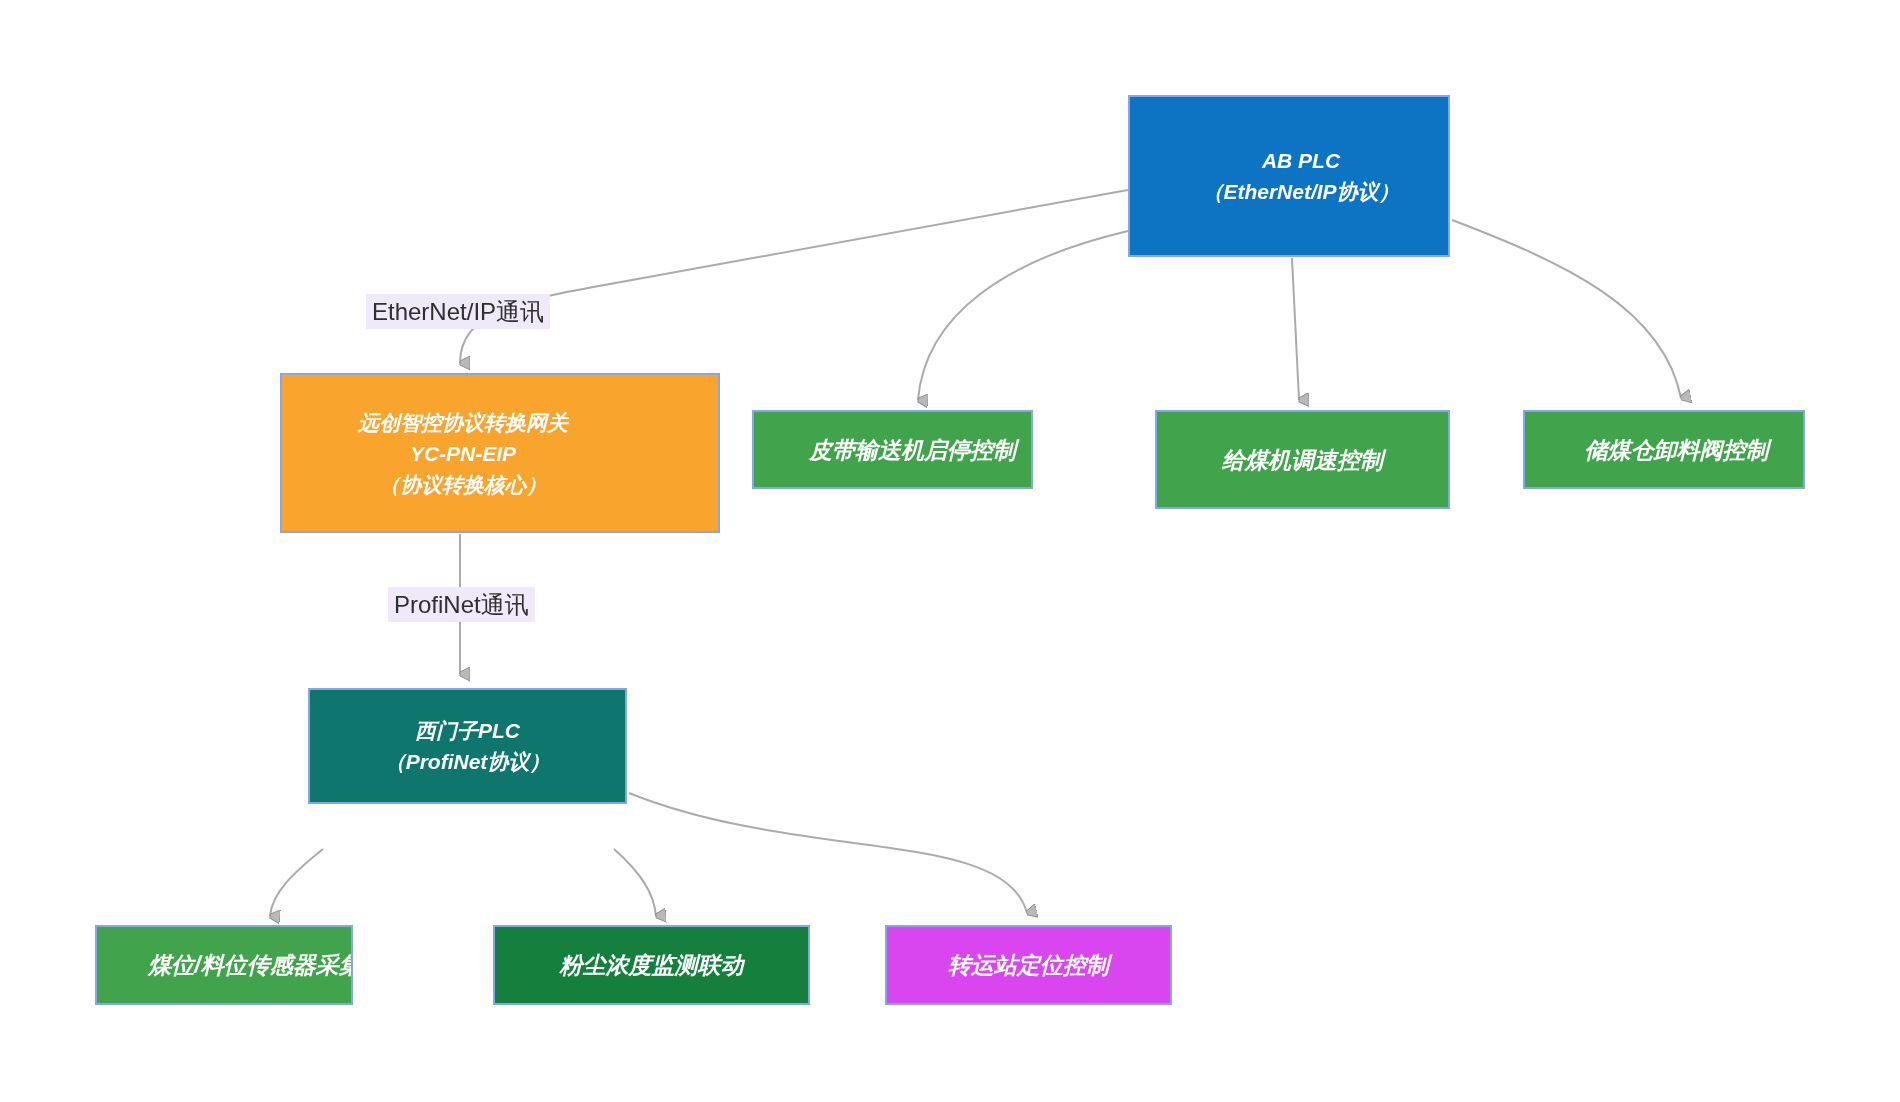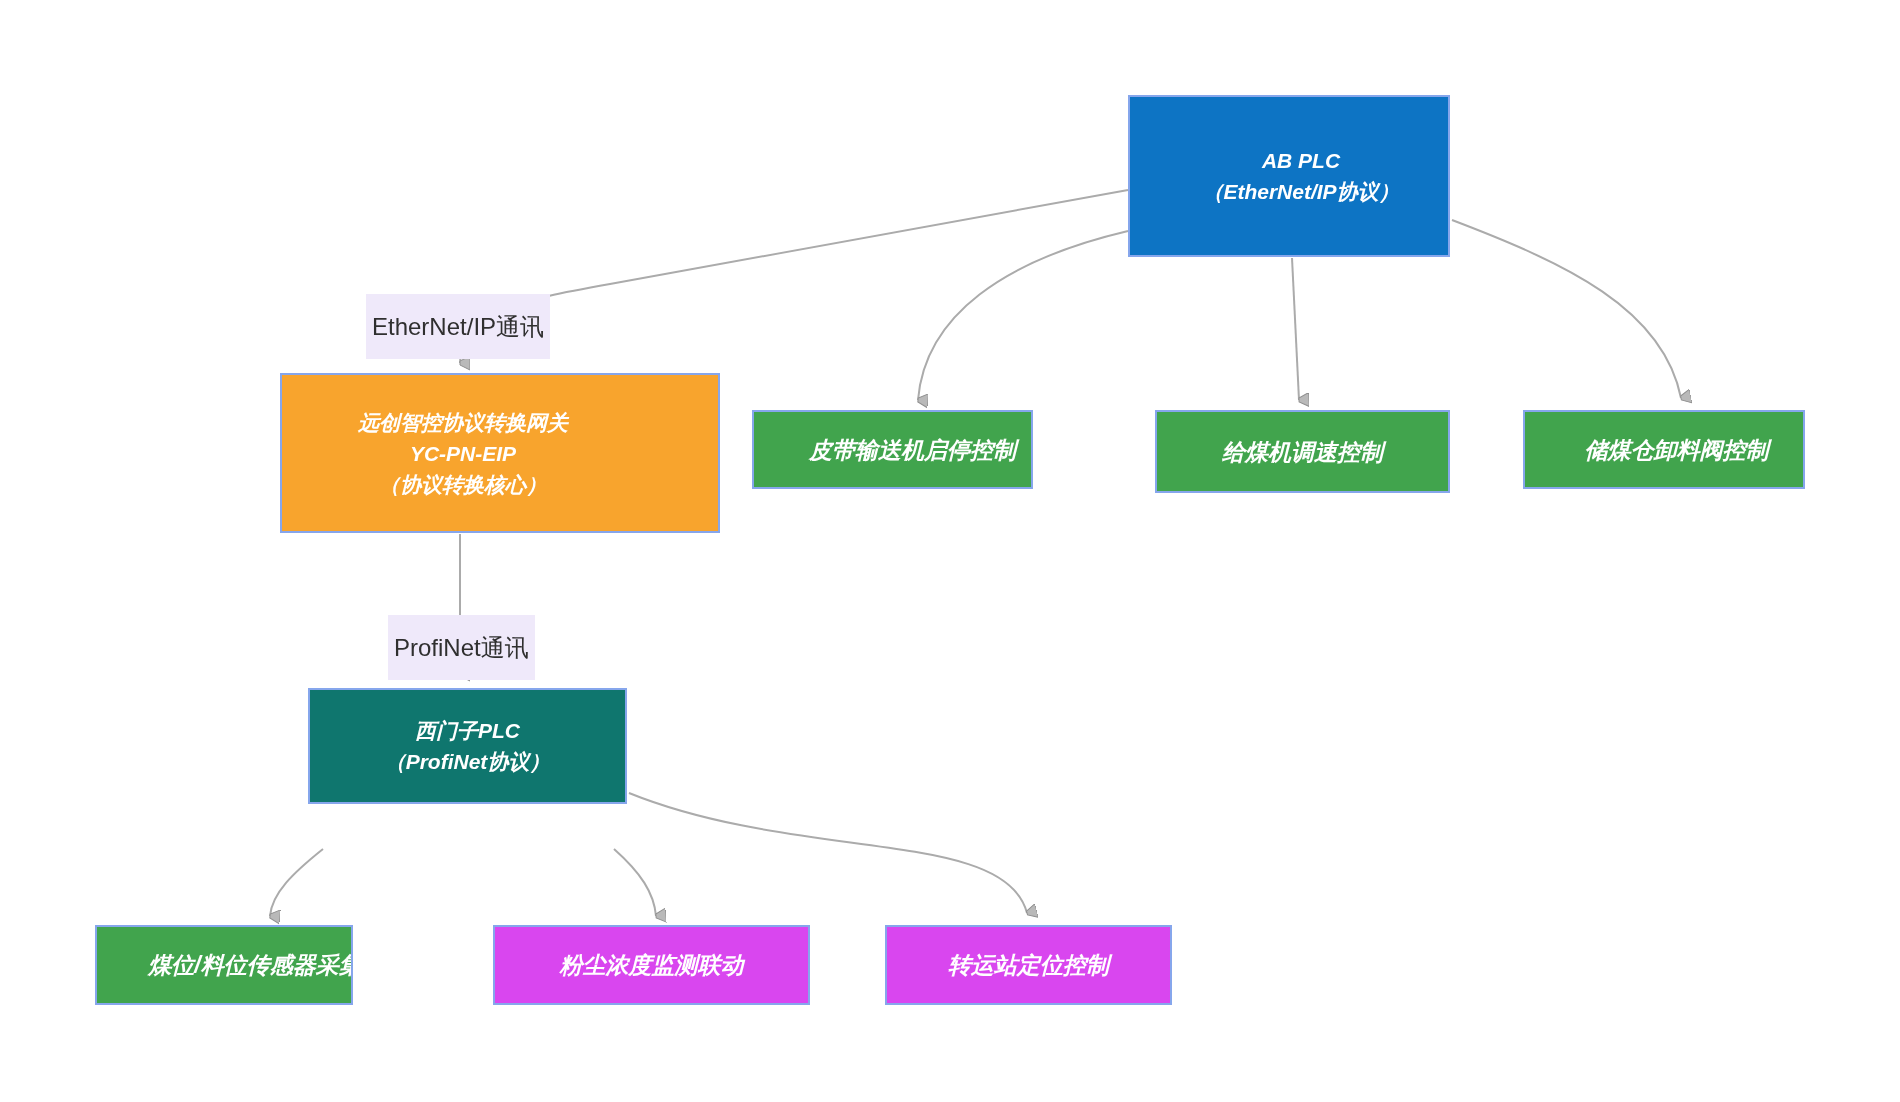--- a/index.html
+++ b/index.html
@@ -12,31 +12,31 @@
   .node{position:absolute;box-sizing:border-box;border:2px solid #86a6ec;
         color:#ffffff;display:flex;flex-direction:column;justify-content:center;
         align-items:center;text-align:center;overflow:hidden;font-style:italic;}
   .node .ln{white-space:nowrap;}
   .big{font-size:21px;font-weight:bold;line-height:31px;}
   .small{font-size:23px;font-weight:600;line-height:28px;}
 
   .n-abplc   {left:1128px;top:95px; width:322px;height:162px;background:#0d74c4;padding-left:24px;}
   .n-gateway {left:280px; top:373px;width:440px;height:160px;background:#f8a42d;padding-right:74px;}
   .n-belt    {left:752px; top:410px;width:281px;height:79px; background:#41a44d;padding-left:40px;}
-  .n-feeder  {left:1155px;top:410px;width:295px;height:83px; background:#41a44d;}
+  .n-feeder  {left:1155px;top:410px;width:295px;height:99px; background:#41a44d;}
   .n-silo    {left:1523px;top:410px;width:282px;height:79px; background:#41a44d;padding-left:25px;}
   .n-siemens {left:308px; top:688px;width:319px;height:116px;background:#0f766e;}
   .n-coal    {left:95px;  top:925px;width:258px;height:80px; background:#41a44d;padding-left:62px;}
-  .n-dust    {left:493px; top:925px;width:317px;height:80px; background:#d946ef;}
+  .n-dust    {left:493px; top:925px;width:317px;height:80px; background:#15803d;}
   .n-transfer{left:885px; top:925px;width:287px;height:80px; background:#d946ef;}
 
   .edge-label{position:absolute;background:#efe9fa;color:#2f2f2f;font-size:24px;
-              line-height:33px;padding:16px 6px;white-space:nowrap;}
+              line-height:33px;padding:1px 6px;white-space:nowrap;}
   .lbl-eth{left:366px;top:294px;}
-  .lbl-pn {left:388px;top:587px;margin-top:28px;}
+  .lbl-pn {left:388px;top:587px;}
 </style>
 </head>
 <body>
 
 <div id="canvas">
 
   <svg id="edges" viewBox="0 0 1900 1102" xmlns="http://www.w3.org/2000/svg">
     <defs>
       <marker id="arrow" markerUnits="userSpaceOnUse" markerWidth="18" markerHeight="14" refX="7" refY="10" orient="auto">
         <path d="M0,0 L14,0 L9,10 L5,10 Z" fill="#b9b9b9" stroke="#8f8f8f" stroke-width="1"></path>

